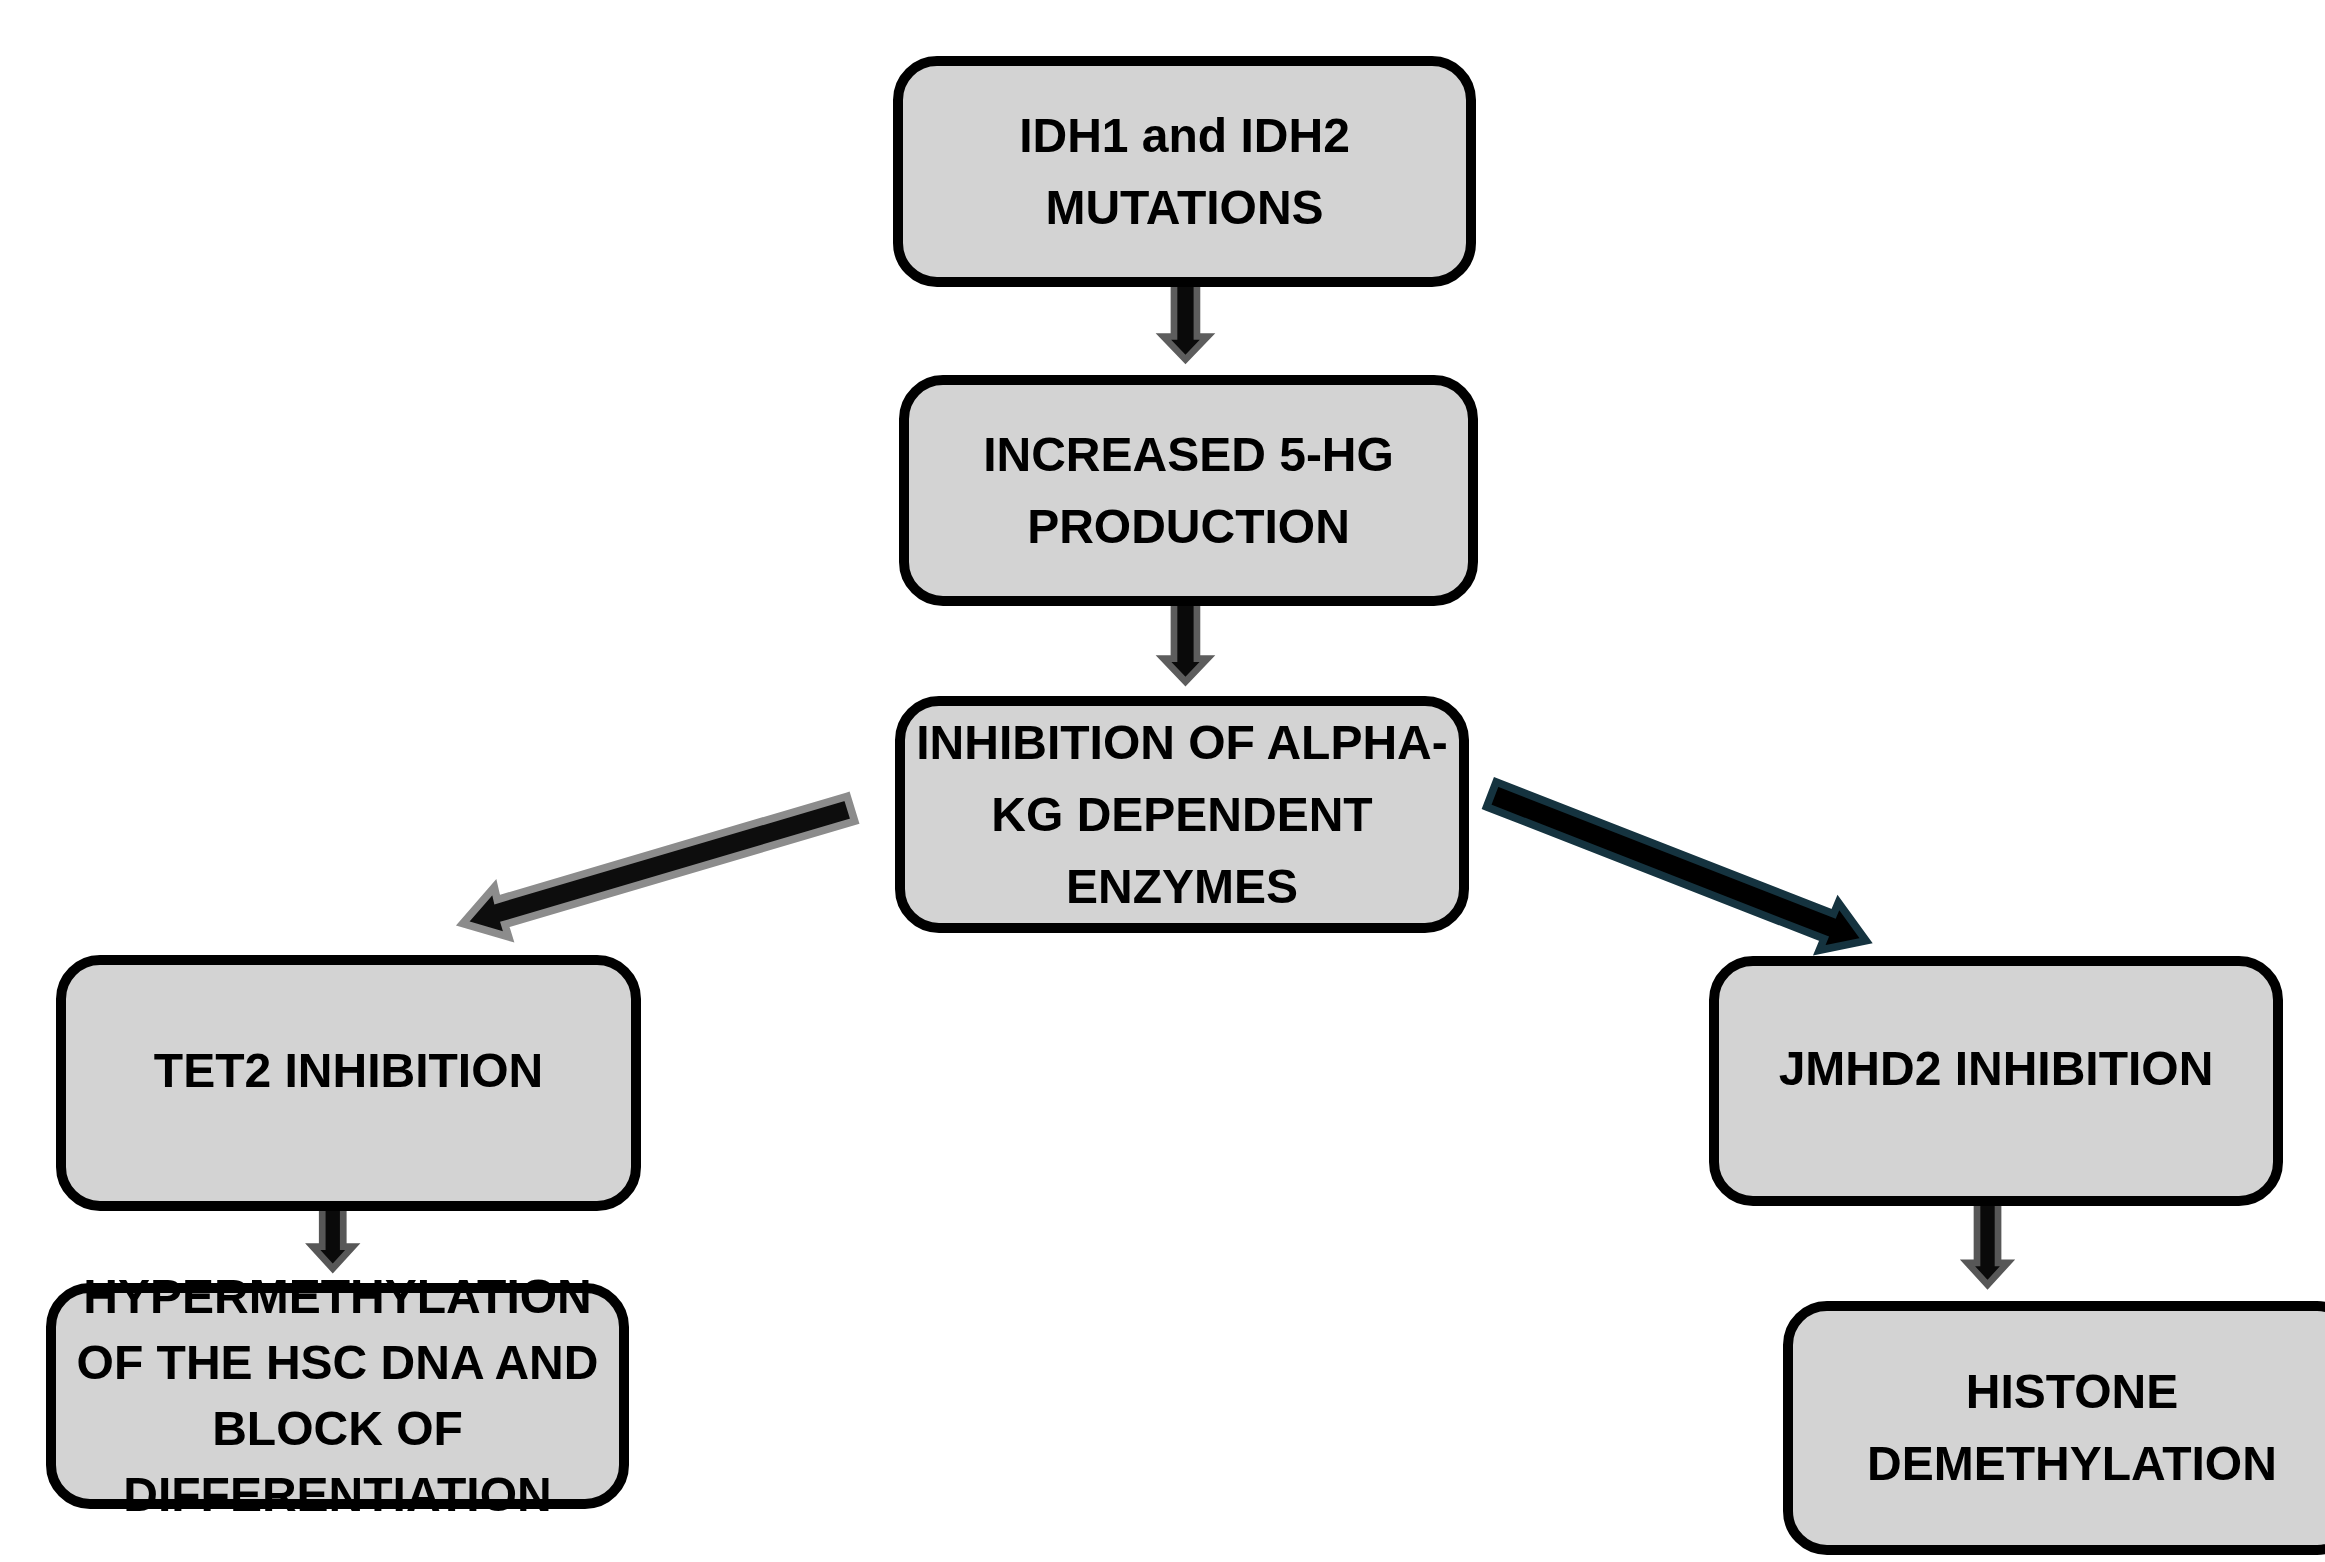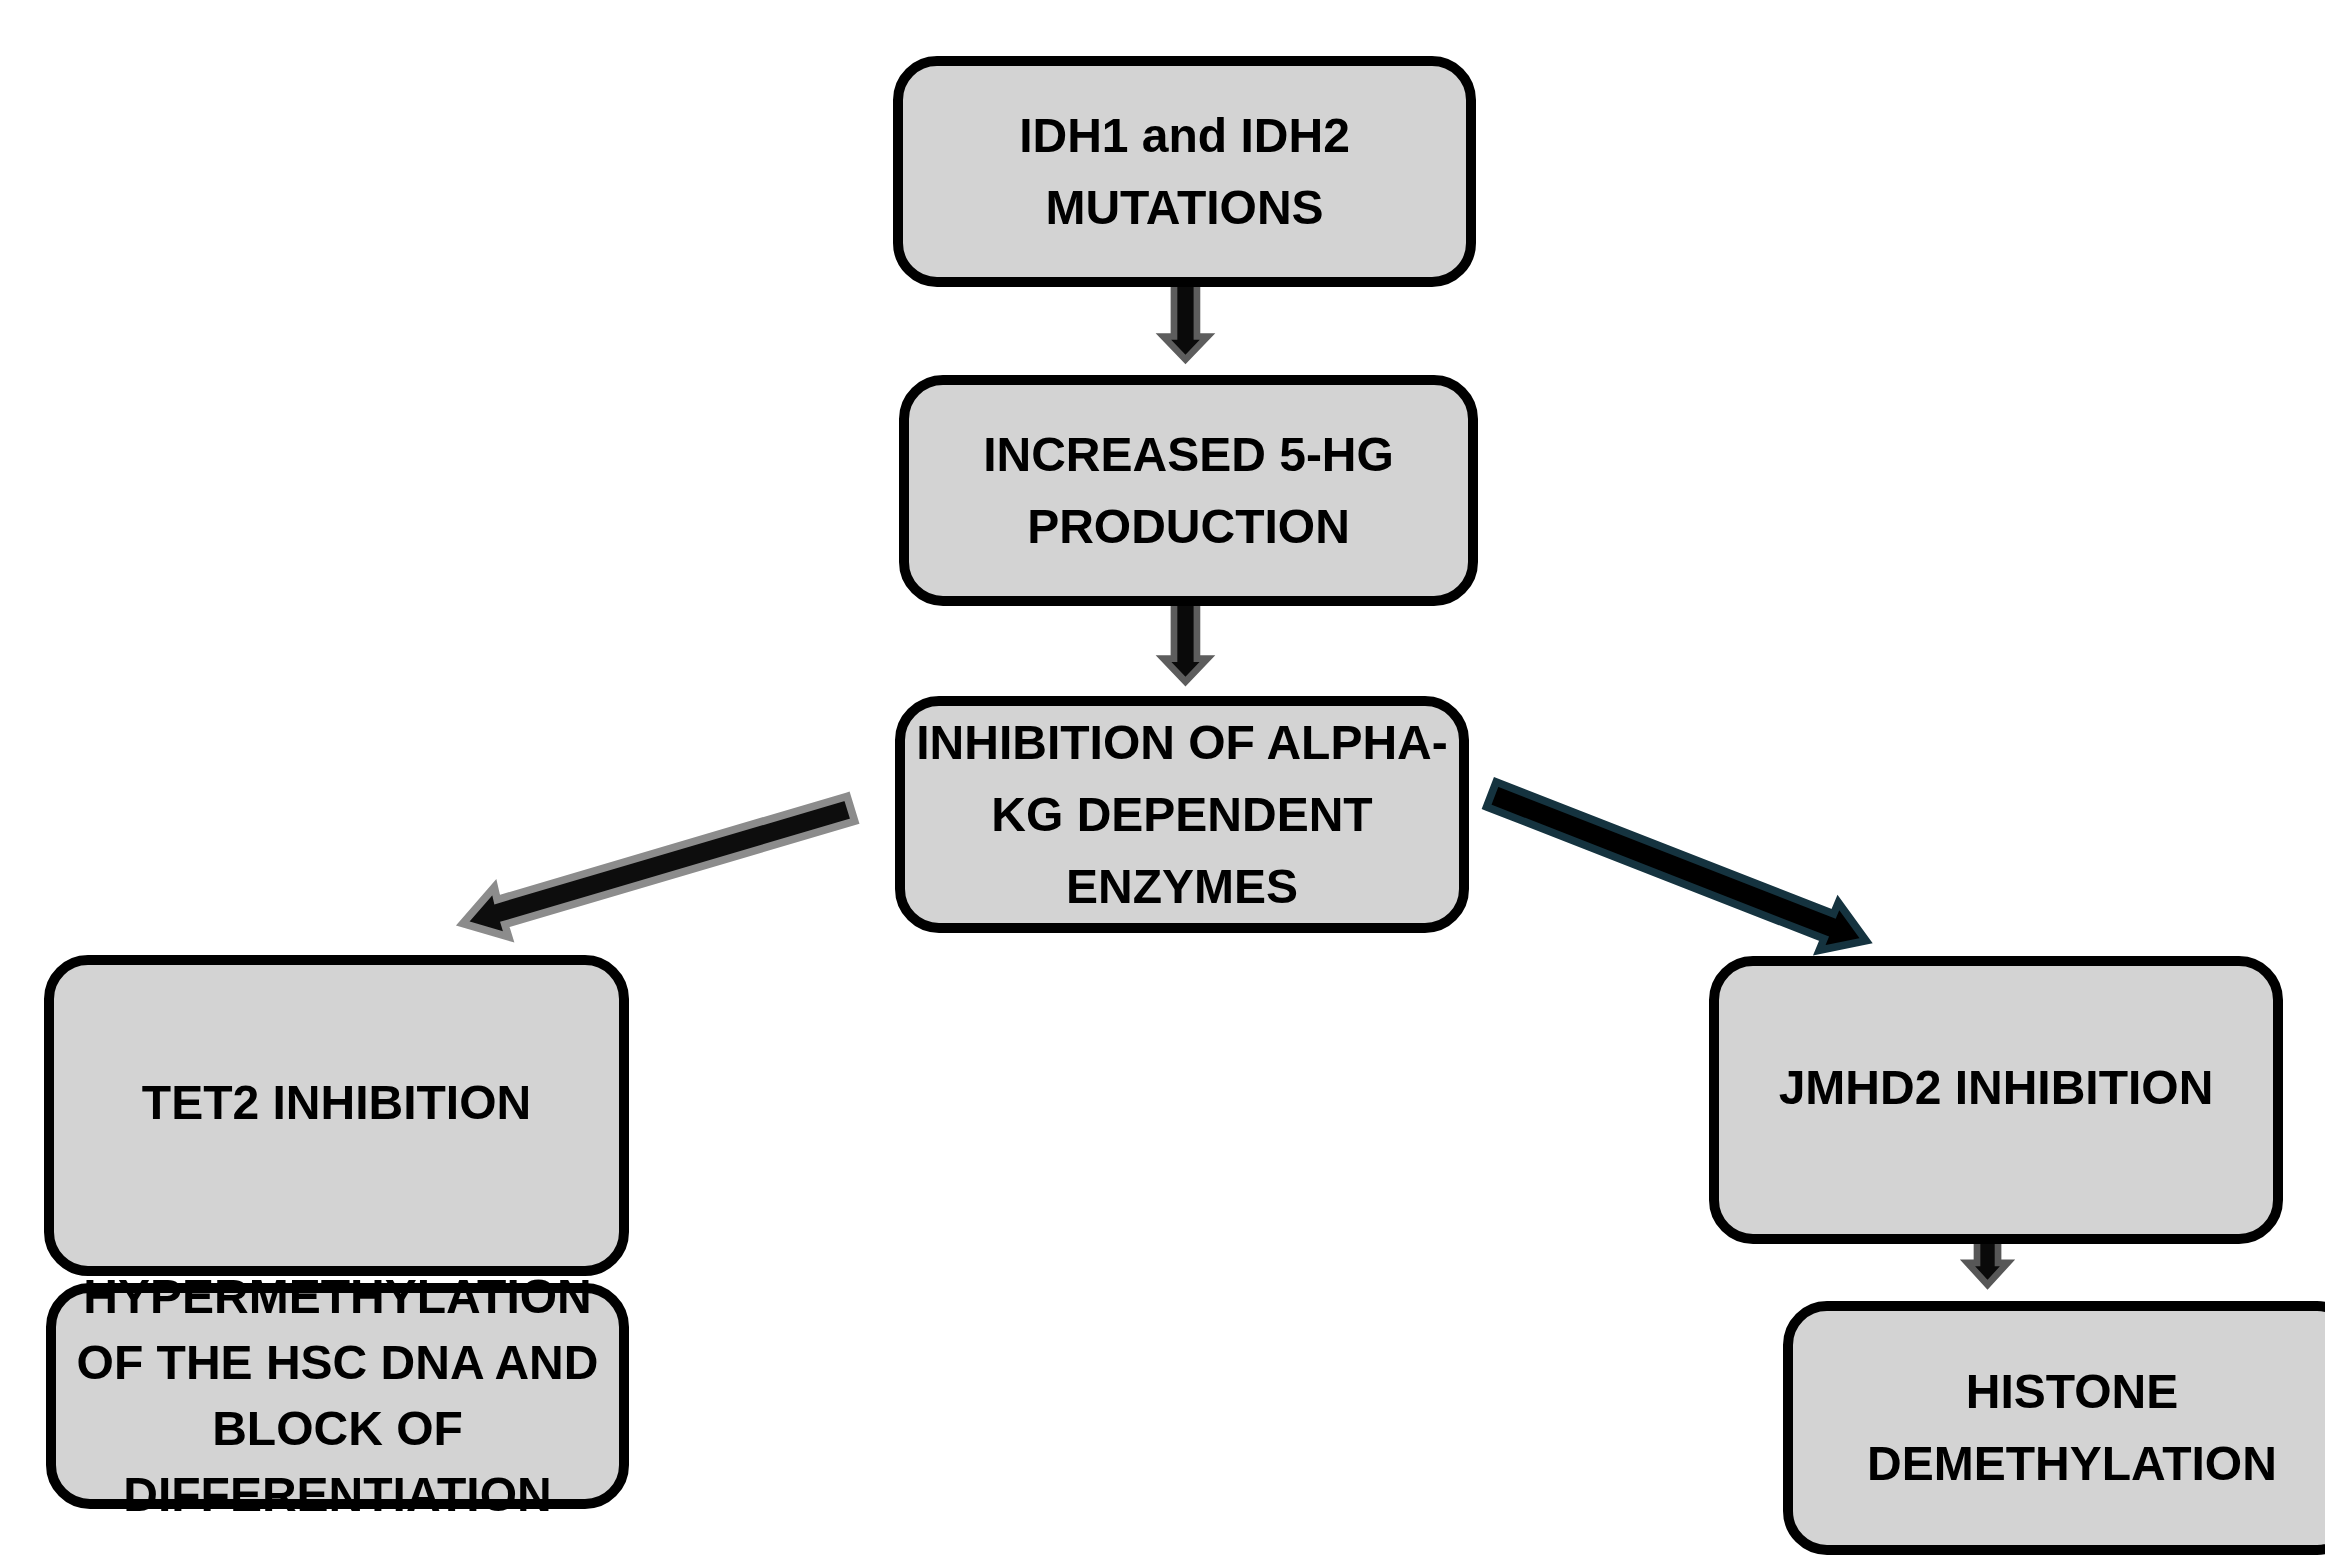--- a/index.html
+++ b/index.html
@@ -31,23 +31,23 @@
     font-weight: 700;
     font-size: 48px;
     line-height: 1.5;
     font-family: "Liberation Sans", sans-serif;
     margin-top: 12px;
   }
   .node .label { white-space: pre-line; display: block; width: 100%; }
   .node-idh      { left: 893px;  top: 44px;   width: 583px; height: 231px; }
   .node-2hg      { left: 899px;  top: 363px;  width: 579px; height: 231px; }
   .node-akg      { left: 895px;  top: 684px;  width: 574px; height: 237px; }
-  .node-tet2     { left: 44px;   top: 943px;  width: 585px; height: 321px; padding-bottom: 25px; }
+  .node-tet2     { left: 56px;   top: 943px;  width: 585px; height: 256px; padding-bottom: 25px; }
   .node-hyper    { left: 46px;   top: 1271px; width: 583px; height: 226px; line-height: 1.38; }
-  .node-jmhd2    { left: 1709px; top: 944px;  width: 574px; height: 288px; padding-bottom: 25px; }
+  .node-jmhd2    { left: 1709px; top: 944px;  width: 574px; height: 250px; padding-bottom: 25px; }
   .node-histone  { left: 1783px; top: 1289px; width: 578px; height: 254px; }
   .block-arrow polygon { stroke-linejoin: miter; }
 </style>
 </head>
 <body>
 
 <div class="canvas">
 
   <svg class="arrow-layer" viewBox="0 0 2433 1635" xmlns="http://www.w3.org/2000/svg">
     <g class="block-arrow" fill="#0a0a0a">

